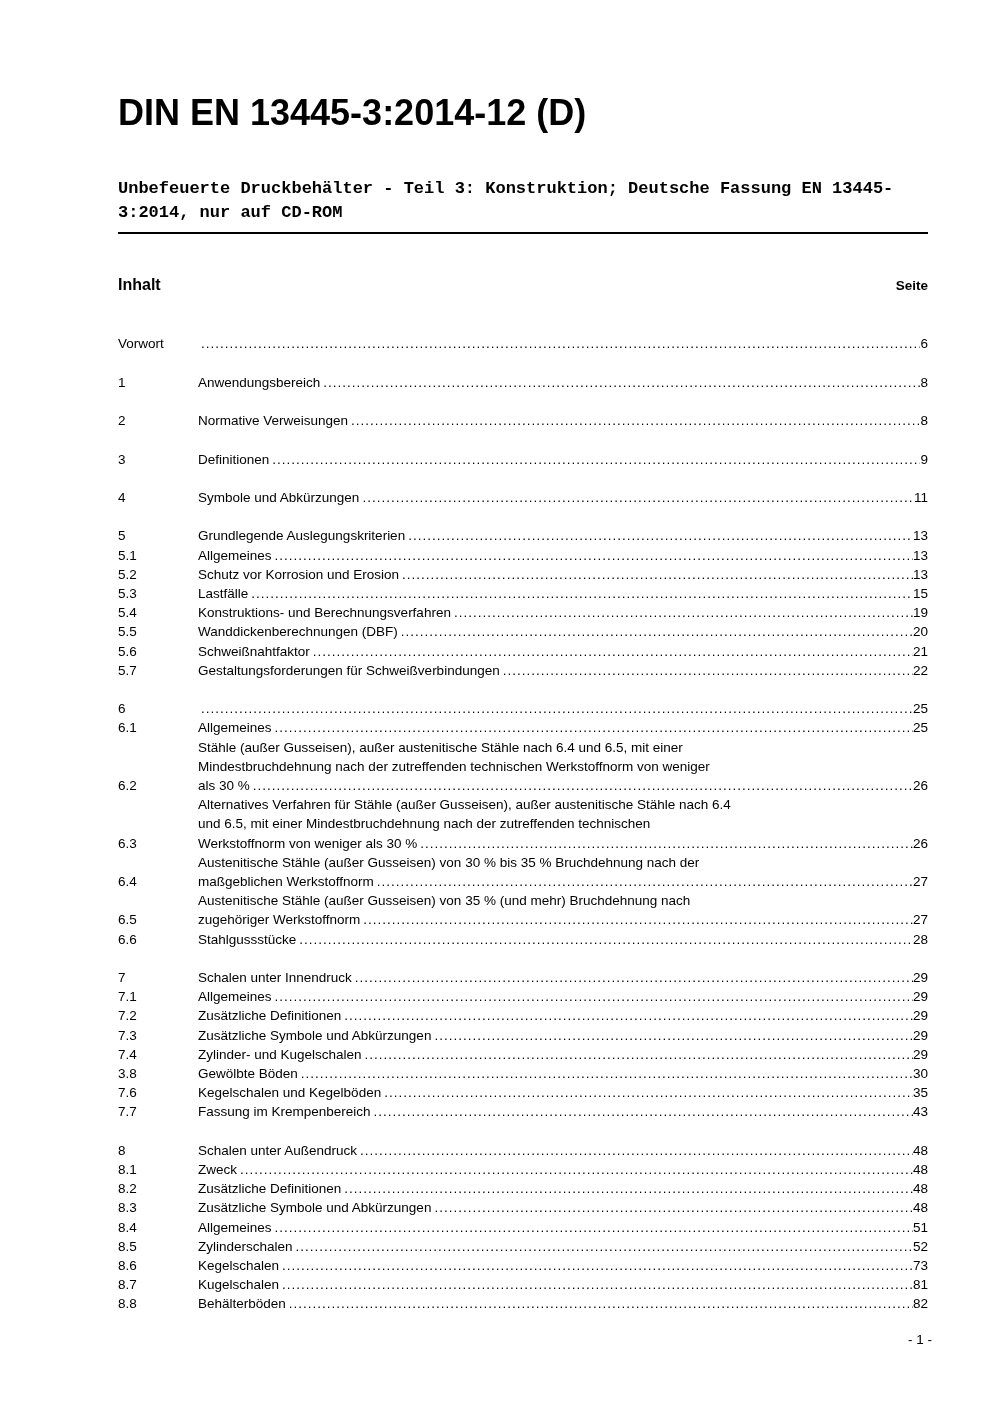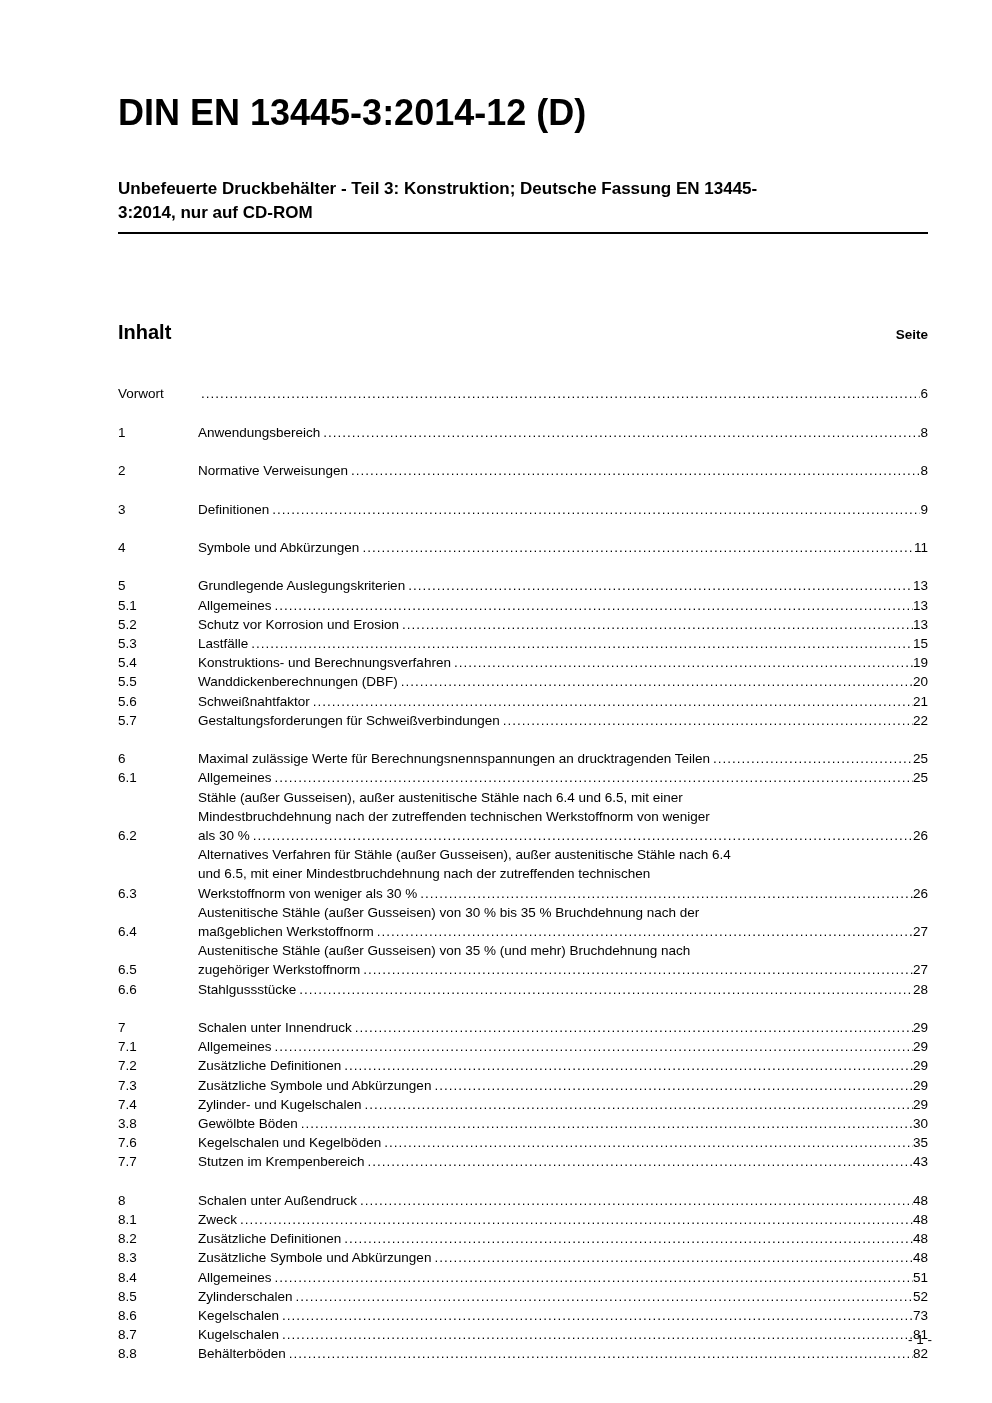--- a/index.html
+++ b/index.html
@@ -24,29 +24,30 @@
     font-weight: bold;
     line-height: 1.15;
   }
   .doc-subtitle {
     margin-top: 44px;
     font-size: 17px;
     font-weight: bold;
     line-height: 24px;
     padding-bottom: 7px;
     border-bottom: 2px solid #000;
+    font-family: Liberation Mono, monospace;
   }
   .subtitle-line { display: block; }
   .toc-header {
     margin-top: 42px;
     display: flex;
     justify-content: space-between;
     align-items: baseline;
   }
-  .toc-heading { font-size: 20px; font-weight: bold; margin-top: 45px; }
+  .toc-heading { font-size: 16px; font-weight: bold; }
   .toc-page-label { font-size: 13.5px; font-weight: bold; }
   .toc-list {
     margin-top: 40px;
     font-size: 13.5px;
     line-height: 19.2px;
   }
   .toc-group { margin-bottom: 19.2px; }
   .toc-row { display: flex; align-items: flex-end; }
   .toc-num { width: 80px; flex-shrink: 0; }
   .toc-body { flex: 1; min-width: 0; }
@@ -226,21 +227,20 @@
               <span class="toc-pg">22</span>
             </span>
           </span>
         </div>
       </div>
       <div class="toc-group">
         <div class="toc-row">
           <span class="toc-num">6</span>
           <span class="toc-body">
             <span class="toc-lastline">
-              <span class="toc-title">Maximal zulässige Werte für Berechnungsnennspannungen an drucktragenden Teilen</span>
               <span class="leader">............................................................................................................................................................................................................................................................................................................</span>
               <span class="toc-pg">25</span>
             </span>
           </span>
         </div>
         <div class="toc-row">
           <span class="toc-num">6.1</span>
           <span class="toc-body">
             <span class="toc-lastline">
               <span class="toc-title">Allgemeines</span>
@@ -374,21 +374,21 @@
               <span class="toc-title">Kegelschalen und Kegelböden</span>
               <span class="leader">............................................................................................................................................................................................................................................................................................................</span>
               <span class="toc-pg">35</span>
             </span>
           </span>
         </div>
         <div class="toc-row">
           <span class="toc-num">7.7</span>
           <span class="toc-body">
             <span class="toc-lastline">
-              <span class="toc-title">Stutzen im Krempenbereich</span>
+              <span class="toc-title">Fassung im Krempenbereich</span>
               <span class="leader">............................................................................................................................................................................................................................................................................................................</span>
               <span class="toc-pg">43</span>
             </span>
           </span>
         </div>
       </div>
       <div class="toc-group">
         <div class="toc-row">
           <span class="toc-num">8</span>
           <span class="toc-body">

